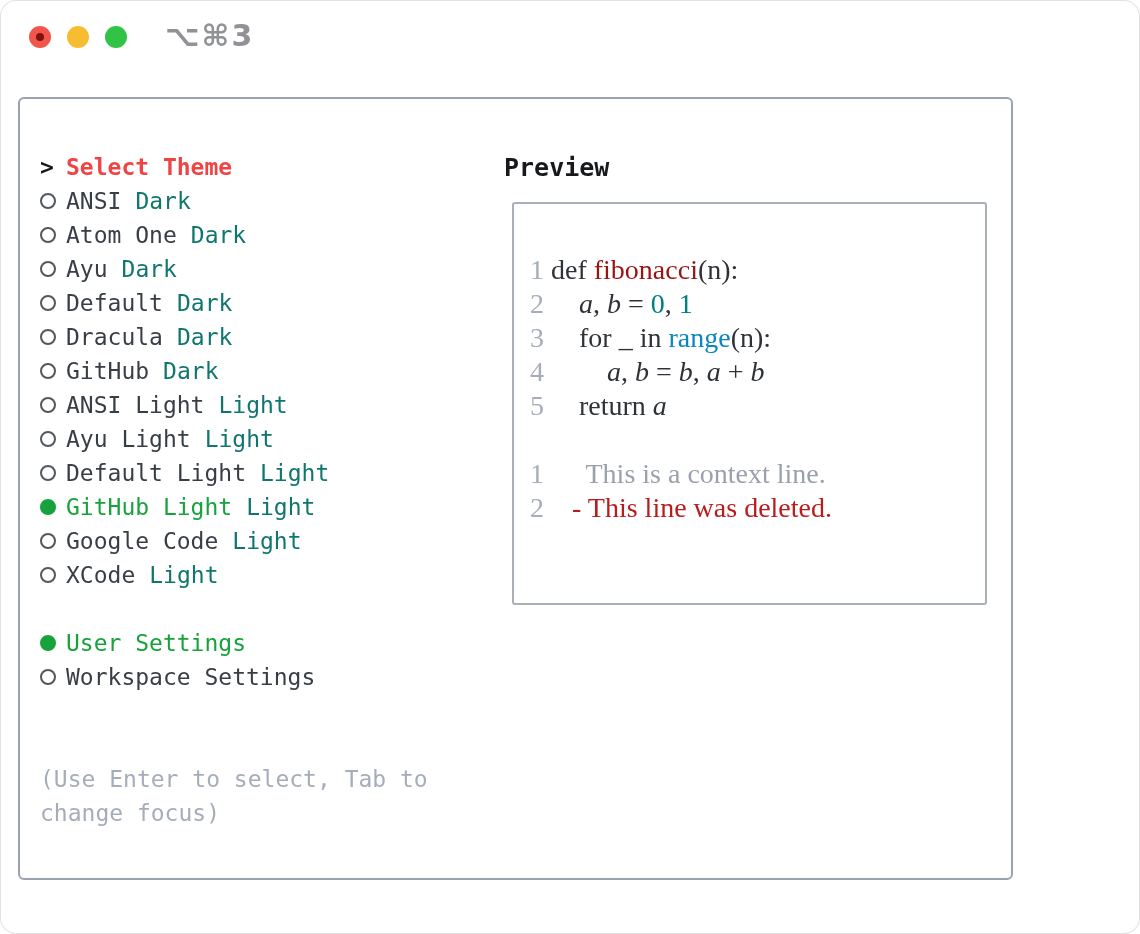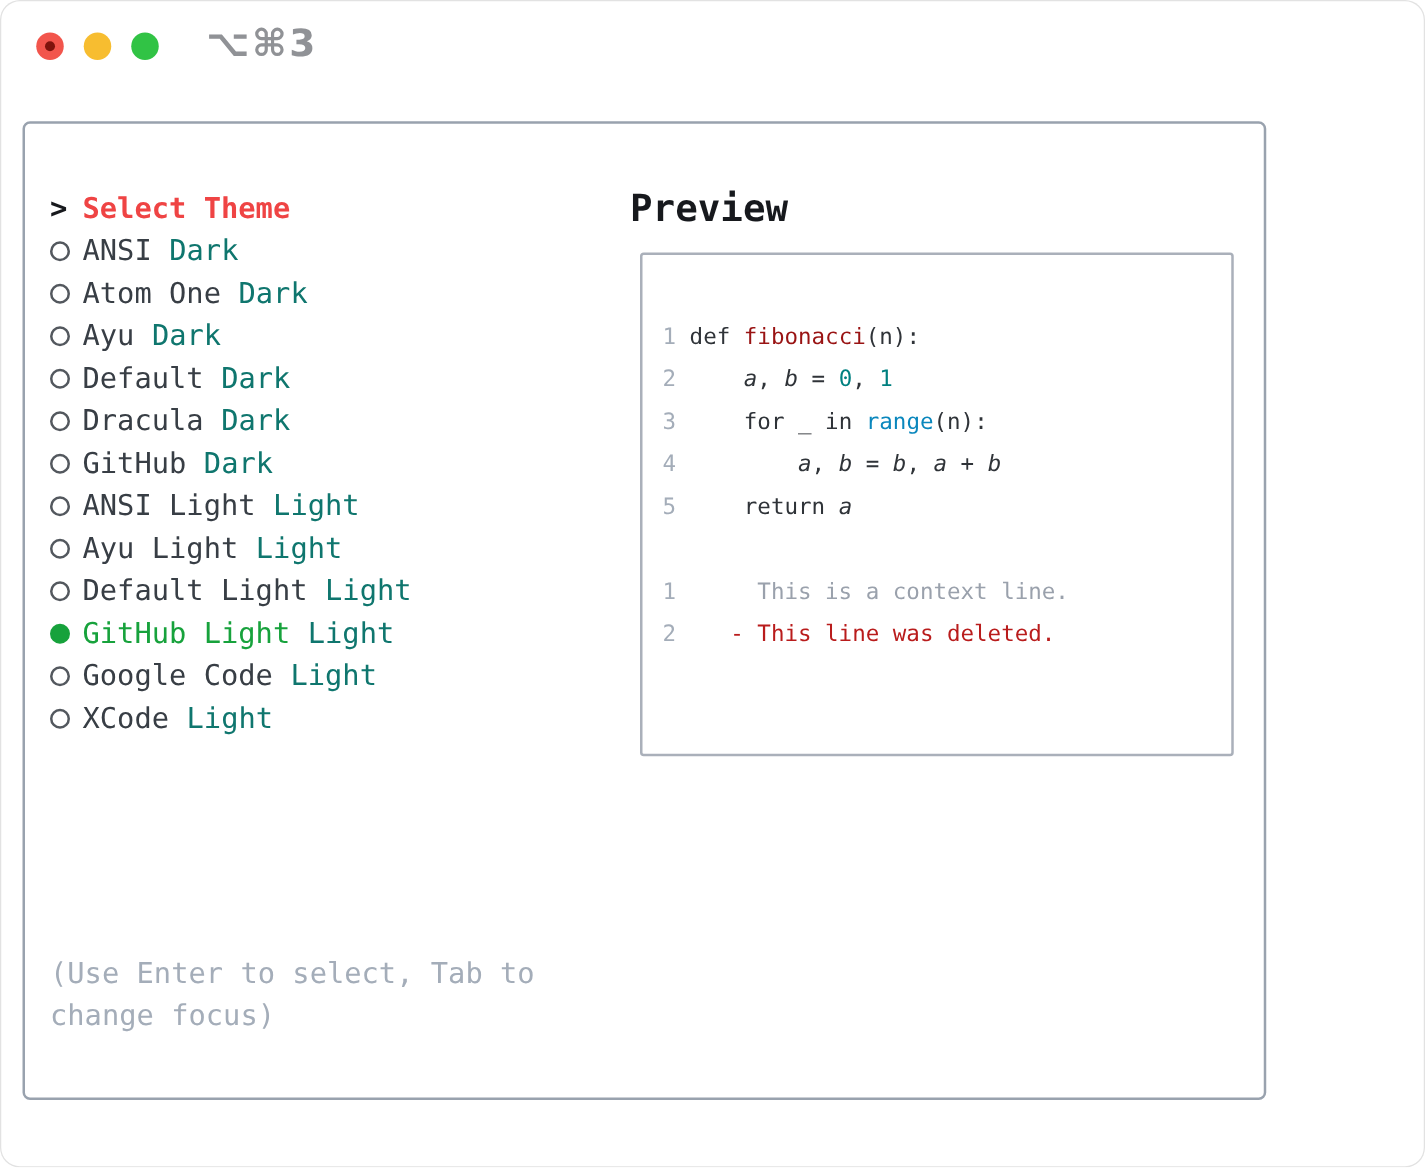--- a/index.html
+++ b/index.html
@@ -58,30 +58,30 @@
   .theme-list-wrap { position: absolute; left: 20px; top: 51px; }
   .apply-wrap { position: absolute; left: 20px; top: 527px; }
   .hint {
     position: absolute; left: 20px; top: 663px; width: 410px;
     font-size: 23px; line-height: 34px; color: #a4adb9;
   }
 
   
   .preview-title {
     position: absolute; left: 484px; top: 52px; height: 34px; line-height: 34px;
-    font-size: 30px; font-weight: bold; color: #17191d;
+    font-size: 25px; font-weight: bold; color: #17191d;
   }
   .preview-box {
     position: absolute; left: 492px; top: 103px;
     width: 475px; height: 403px; box-sizing: border-box;
     border: 2px solid #aab0ba; border-radius: 3px; background: #ffffff;
     overflow: hidden;
   }
   .code { padding: 49px 0 0 16px; }
-  .code-line { height: 34px; line-height: 34px; font-size: 18px; white-space: pre; }
+  .code-line { height: 34px; line-height: 34px; font-size: 28px; white-space: pre; font-family: Liberation Serif, serif; }
   .tok-variable { font-style: italic; }
 </style>
 </head>
 <body>
 
 <div class="window">
 
   <div class="titlebar">
     <span class="tl tl-red">
         <span class="tl-dot"></span>
@@ -108,20 +108,24 @@
           <div class="row"><span class="slot"><span class="dot"></span></span><span class="item-name">ANSI Light</span><span class="item-variant">Light</span></div>
           <div class="row"><span class="slot"><span class="dot"></span></span><span class="item-name">Ayu Light</span><span class="item-variant">Light</span></div>
           <div class="row"><span class="slot"><span class="dot"></span></span><span class="item-name">Default Light</span><span class="item-variant">Light</span></div>
           <div class="row"><span class="slot"><span class="dot sel"></span></span><span class="item-name sel">GitHub Light</span><span class="item-variant">Light</span></div>
           <div class="row"><span class="slot"><span class="dot"></span></span><span class="item-name">Google Code</span><span class="item-variant">Light</span></div>
           <div class="row"><span class="slot"><span class="dot"></span></span><span class="item-name">XCode</span><span class="item-variant">Light</span></div>
         </div>
     </div>
 
     <div class="apply-wrap">
+      <div id="apply-list">
+          <div class="row"><span class="slot"><span class="dot sel"></span></span><span class="opt-label sel">User Settings</span></div>
+          <div class="row"><span class="slot"><span class="dot"></span></span><span class="opt-label">Workspace Settings</span></div>
+        </div>
     </div>
 
     <div class="hint">(Use Enter to select, Tab to change focus)</div>
 
     <div class="preview-title">Preview</div>
     <div class="preview-box">
       <div class="code" id="code-sample">
           <div class="code-line"><span class="tok-linenum" style="color: rgb(164, 173, 185);">1 </span><span class="tok-keyword" style="color: rgb(47, 51, 56);">def </span><span class="tok-title" style="color: rgb(153, 19, 19);">fibonacci</span><span class="tok-plain" style="color: rgb(47, 51, 56);">(n):</span></div>
           <div class="code-line"><span class="tok-linenum" style="color: rgb(164, 173, 185);">2 </span><span class="tok-plain" style="color: rgb(47, 51, 56);">    </span><span class="tok-variable" style="color: rgb(47, 51, 56);">a</span><span class="tok-plain" style="color: rgb(47, 51, 56);">, </span><span class="tok-variable" style="color: rgb(47, 51, 56);">b</span><span class="tok-plain" style="color: rgb(47, 51, 56);"> = </span><span class="tok-number" style="color: rgb(0, 128, 128);">0</span><span class="tok-plain" style="color: rgb(47, 51, 56);">, </span><span class="tok-number" style="color: rgb(0, 128, 128);">1</span></div>
           <div class="code-line"><span class="tok-linenum" style="color: rgb(164, 173, 185);">3 </span><span class="tok-plain" style="color: rgb(47, 51, 56);">    </span><span class="tok-keyword" style="color: rgb(47, 51, 56);">for</span><span class="tok-plain" style="color: rgb(47, 51, 56);"> _ </span><span class="tok-keyword" style="color: rgb(47, 51, 56);">in</span><span class="tok-plain" style="color: rgb(47, 51, 56);"> </span><span class="tok-builtin" style="color: rgb(10, 135, 189);">range</span><span class="tok-plain" style="color: rgb(47, 51, 56);">(n):</span></div>

